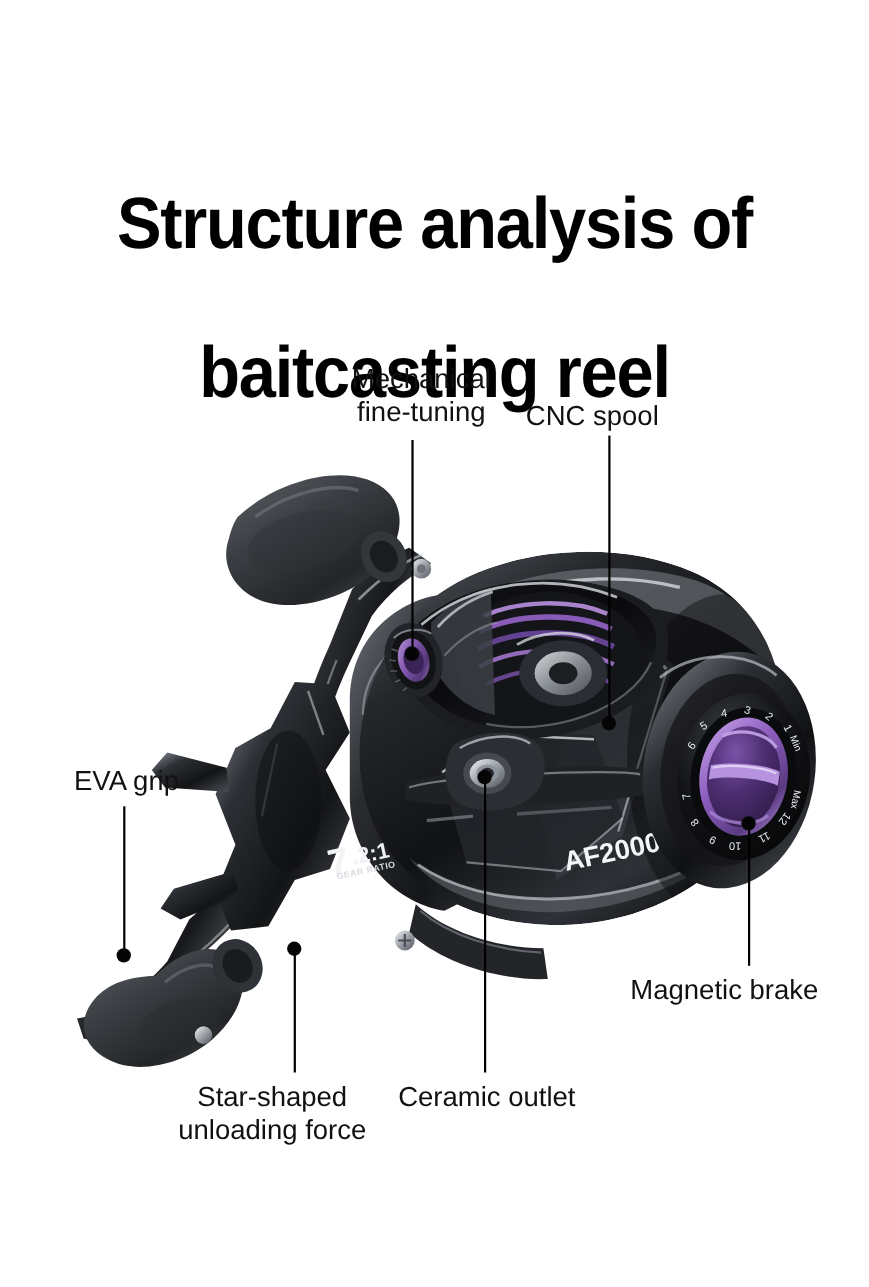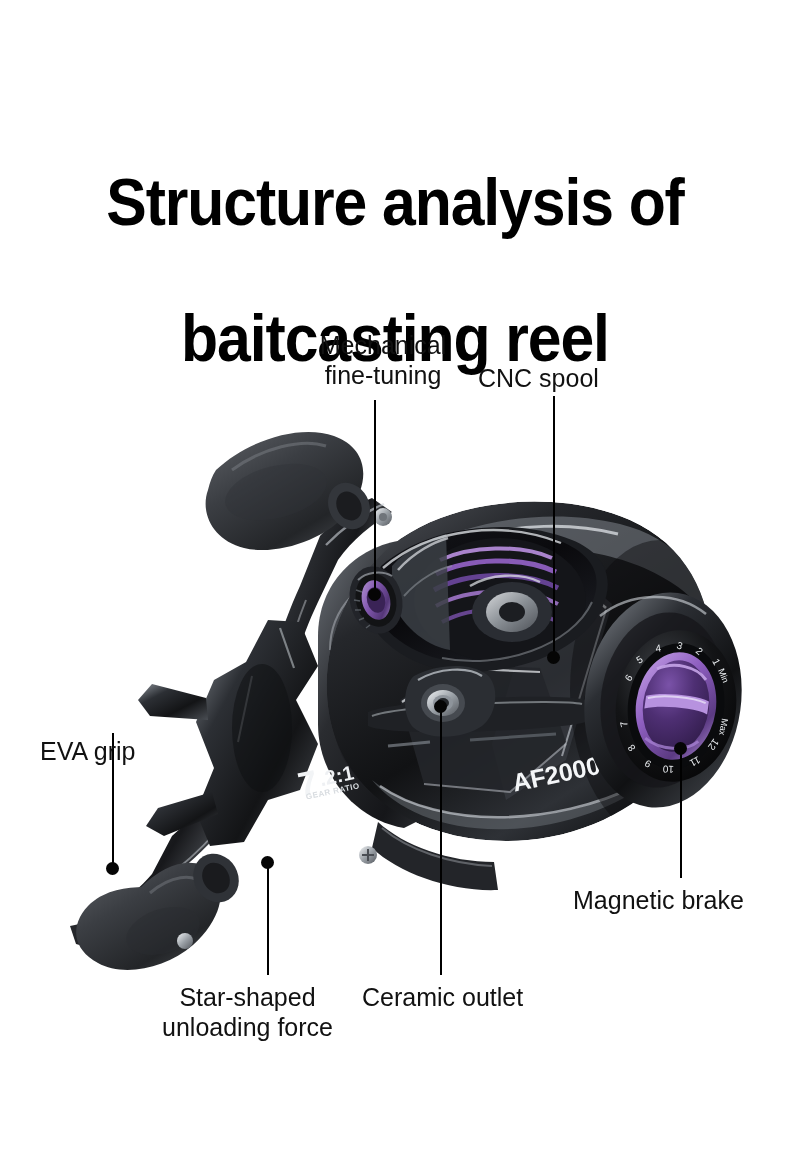--- a/index.html
+++ b/index.html
@@ -33,21 +33,21 @@
     position:absolute;
     font-size:25px;
     line-height:30px;
     color:#111111;
     font-weight:400;
     white-space:pre-line;
     letter-spacing:0px;
   }
   .c-mech{left:298px;top:330px;text-align:center;width:170px;}
   .c-cnc {left:478px;top:363px;text-align:left;width:180px;}
-  .c-eva {left:40px; top:736px;text-align:left;width:150px;}
+  .c-eva {left:40px; top:695px;text-align:center;width:150px;}
   .c-mag {left:573px;top:885px;text-align:left;width:220px;}
   .c-star{left:145px;top:982px;text-align:center;width:205px;}
   .c-cer {left:362px;top:982px;text-align:left;width:215px;}
 
   
   .lead{position:absolute;background:#000;}
   .lead.v{width:1.6px;}
   .dot{position:absolute;width:13px;height:13px;border-radius:50%;background:#050505;}
 
   svg.art{position:absolute;left:0;top:0;width:790px;height:1170px;overflow:visible;}

